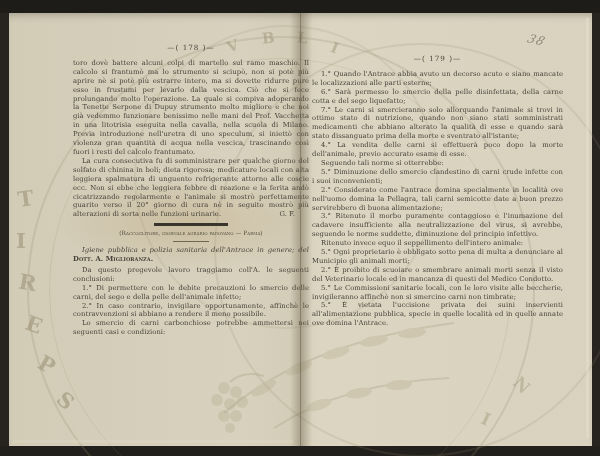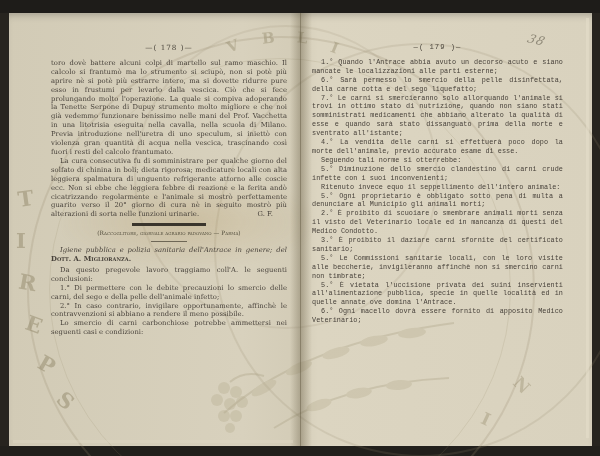--- a/index.html
+++ b/index.html
@@ -38,22 +38,22 @@
   .wm-art{position:absolute;opacity:.33;pointer-events:none;}
 
   .stain{
     position:absolute;left:55px;top:172px;width:247px;height:82px;border-radius:10px;
     background:radial-gradient(ellipse at 50% 45%, rgba(170,141,84,0.26), rgba(170,141,84,0.0) 75%);
     filter:blur(2px);pointer-events:none;
   }
 
   
   .col{position:absolute;color:#47413a;font-size:6.8px;line-height:8.9px;text-align:justify;letter-spacing:.05px;}
-  .col-left{left:42px;top:31px;width:236px;}
-  .col-right{left:303px;top:30px;width:251px;font-family:Liberation Mono, monospace;}
+  .col-left{left:64px;top:31px;width:236px;}
+  .col-right{left:303px;top:42px;width:251px;}
   .page-num{text-align:center;font-size:7.2px;margin:0 0 6px 0;letter-spacing:1px;color:#4b453c;}
   p{margin:0;}
   .para{text-indent:9px;}
   .cont{text-indent:0;}
   .sig{text-align:right;padding-right:14px;margin-top:-8.9px;}
   .bar{width:74px;height:3px;background:#3a352c;margin:4px auto 3px auto;}
   .thinrule{width:36px;height:1px;background:#6e6756;margin:3px auto 4px auto;}
   .journal{text-align:center;font-size:5.8px;font-variant:small-caps;color:#55503f;margin:1px 0;}
   .heading{text-indent:9px;margin:2px 0 2px 0;}
   .it{font-style:italic;}
@@ -143,27 +143,27 @@
   </div>
 
   <div class="col col-right">
     <div class="page-num">—( 179 )—</div>
     <p class="para">1.° Quando l'Antrace abbia avuto un decorso acuto e siano mancate le localizzazioni alle parti esterne;</p>
     <p class="para">6.° Sarà permesso lo smercio della pelle disinfettata, della carne cotta e del sego liquefatto;</p>
     <p class="para">7.° Le carni si smercieranno solo allorquando l'animale si trovi in ottimo stato di nutrizione, quando non siano stati somministrati medicamenti che abbiano alterato la qualità di esse e quando sarà stato dissanguato prima della morte e sventrato all'istante;</p>
     <p class="para">4.° La vendita delle carni si effettuerà poco dopo la morte dell'animale, previo accurato esame di esse.</p>
     <p class="para">Seguendo tali norme si otterrebbe:</p>
     <p class="para">5.° Diminuzione dello smercio clandestino di carni crude infette con i suoi inconvenienti;</p>
+    <p class="para">2.° Considerato come l'antrace domina specialmente in località ove nell'uomo domina la Pellagra, tali carni semicotte date a buon prezzo servirebbero di buona alimentazione;</p>
+    <p class="para">3.° Ritenuto il morbo puramente contaggioso e l'inumazione del cadavere insufficiente alla neutralizzazione del virus, si avrebbe, seguendo le norme suddette, diminuzione del principio infettivo.</p>
     <p class="para">Ritenuto invece equo il seppellimento dell'intero animale:</p>
     <p class="para">5.° Ogni proprietario è obbligato sotto pena di multa a denunciare al Municipio gli animali morti;</p>
     <p class="para">2.° È proibito di scuoiare o smembrare animali morti senza il visto del Veterinario locale ed in mancanza di questi del Medico Condotto.</p>
-    <p class="para">3.° È proibito il daziare carni sfornite del certificato sanitario;</p>
     <p class="para">5.° Le Commissioni sanitarie locali, con le loro visite alle beccherie, invigileranno affinchè non si smercino carni non timbrate;</p>
     <p class="para">5.° È vietata l'uccisione privata dei suini inservienti all'alimentazione pubblica, specie in quelle località ed in quelle annate ove domina l'Antrace.</p>
-    <p class="para">6.° Ogni macello dovrà essere fornito di apposito Medico Veterinario;</p>
   </div>
 
   <div class="pencil-note">38</div>
 
   <div class="gutter-shadow"></div>
   <div class="gutter-line"></div>
   <div class="page-edge-right"></div>
   <div class="page-edge-bottom"></div>
 </div>
 

